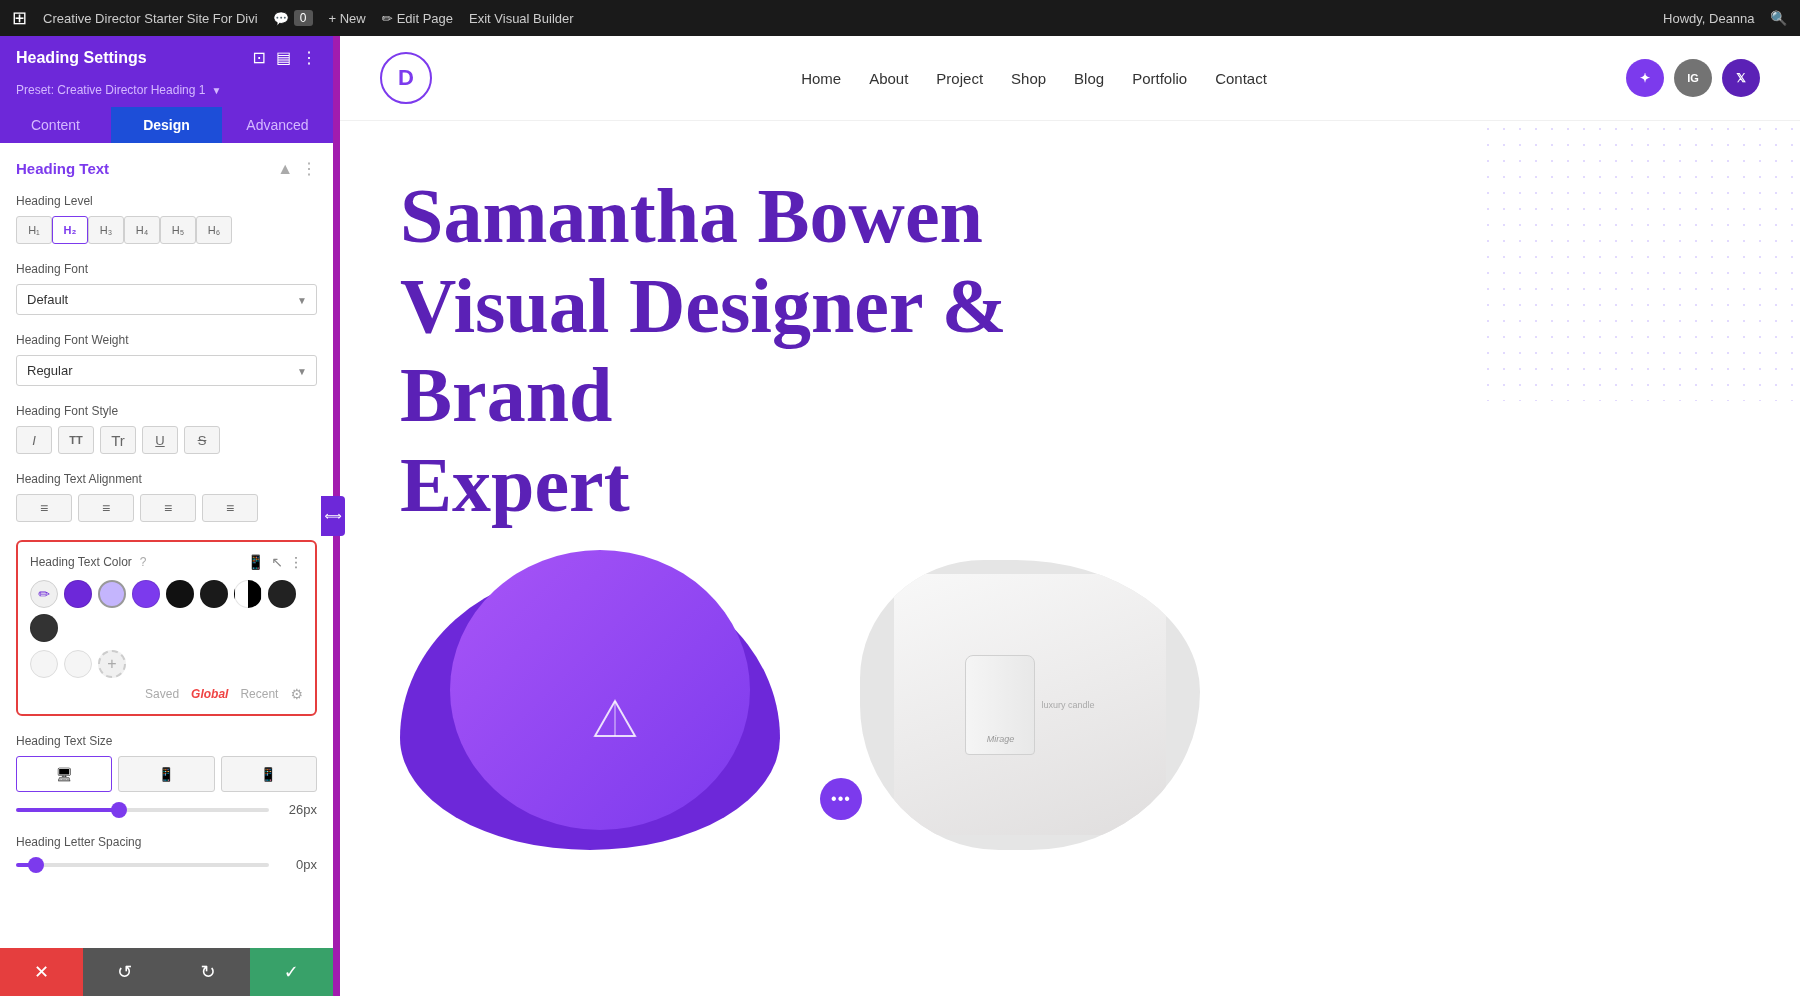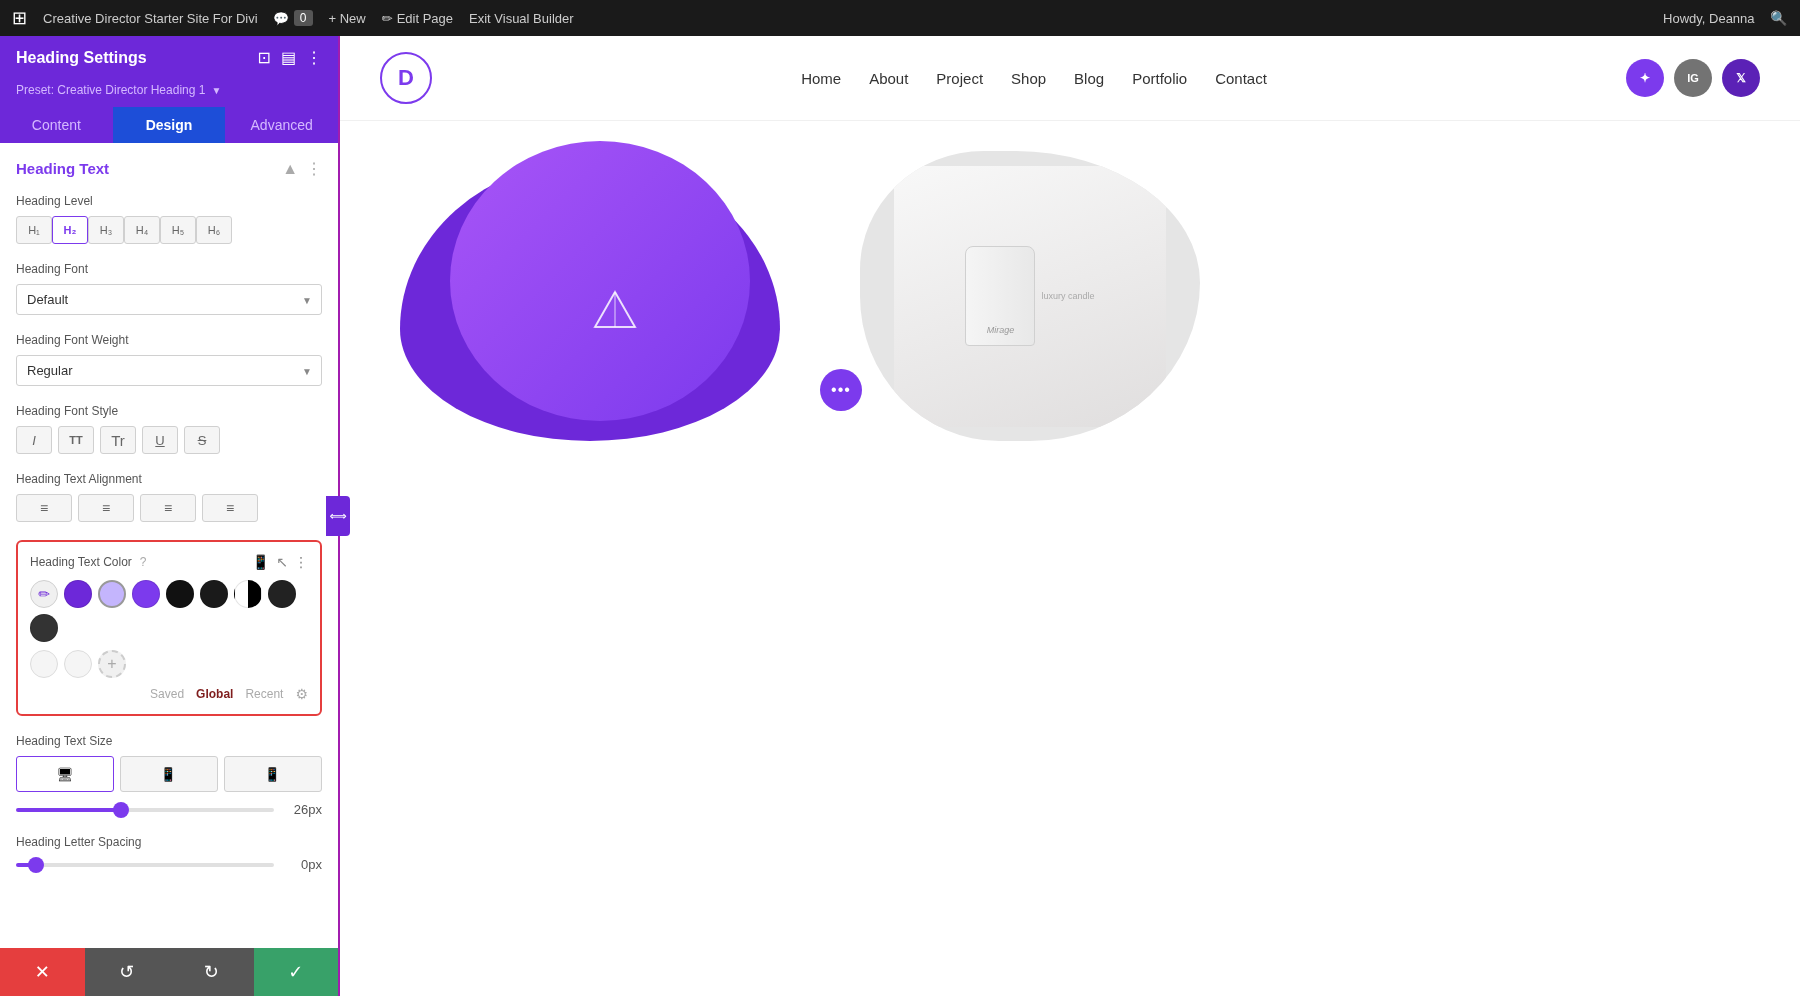--- a/index.html
+++ b/index.html
@@ -29,21 +29,21 @@
       overflow: hidden;
     }
 
     
     .left-panel {
       width: 340px;
       background: #fff;
       display: flex;
       flex-direction: column;
       flex-shrink: 0;
-      border-right: 2px solid #a21caf;
+      border-right: 7px solid #a21caf;
       position: relative;
     }
 
     .panel-header {
       background: #6d28d9;
       padding: 12px 16px;
       display: flex;
       align-items: center;
       justify-content: space-between;
     }
@@ -269,21 +269,21 @@
       display: flex;
       gap: 12px;
       align-items: center;
       justify-content: flex-end;
     }
     .color-tab {
       font-size: 12px;
       color: #aaa;
       cursor: pointer;
     }
-    .color-tab.active { color: #7f1d1d; font-weight: 600; }
+    .color-tab.active { color: #ef4444; font-weight: 600; font-style: italic; }
     .color-gear { color: #aaa; font-size: 14px; cursor: pointer; }
 
     
     .size-icons {
       display: flex;
       gap: 6px;
       margin-bottom: 10px;
     }
     .size-icon-btn {
       flex: 1;
@@ -668,20 +668,28 @@
         <a class="site-nav-link">Portfolio</a>
         <a class="site-nav-link">Contact</a>
       </div>
       <div class="site-social">
         <div class="social-btn" style="font-size:12px;">✦</div>
         <div class="social-btn" style="font-size:11px;background:#737373;">IG</div>
         <div class="social-btn" style="font-size:12px;background:#5b21b6;">𝕏</div>
       </div>
     </div>
 
+    <div class="hero-section">
+      <div class="dot-pattern"></div>
+      <h1 class="hero-title">
+        <span>Samantha Bowen</span><br>
+        <span>Visual Designer &amp; Brand</span><br>
+        <span>Expert</span>
+      </h1>
+    </div>
 
     <div class="portfolio-area" style="position:relative;">
 
       <div style="position:relative; width:440px; flex-shrink:0;">
 
         <div style="position:absolute; bottom:0; left:0; width:380px; height:280px; background:#6d28d9; border-radius:50% 50% 50% 50% / 60% 60% 40% 40%;"></div>
 
         <div style="position:absolute; bottom:20px; left:50px; width:300px; height:280px; background:#9333ea; border-radius:50%; overflow:hidden;">
           <div style="width:100%;height:100%;background:linear-gradient(135deg,#a855f7,#7c3aed);"></div>
         </div>

